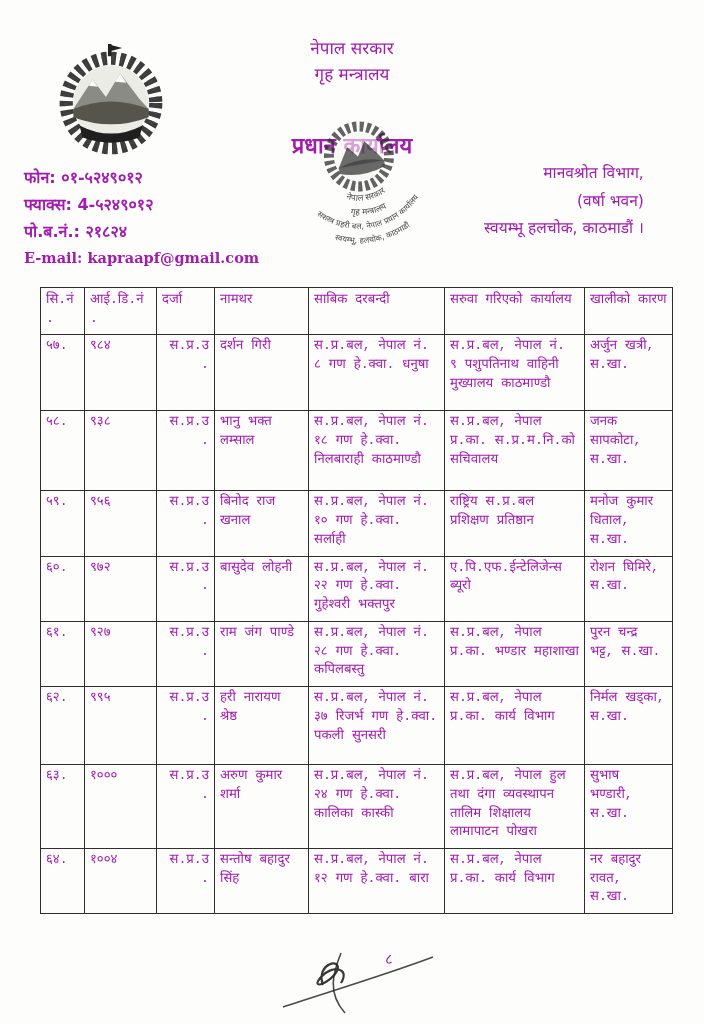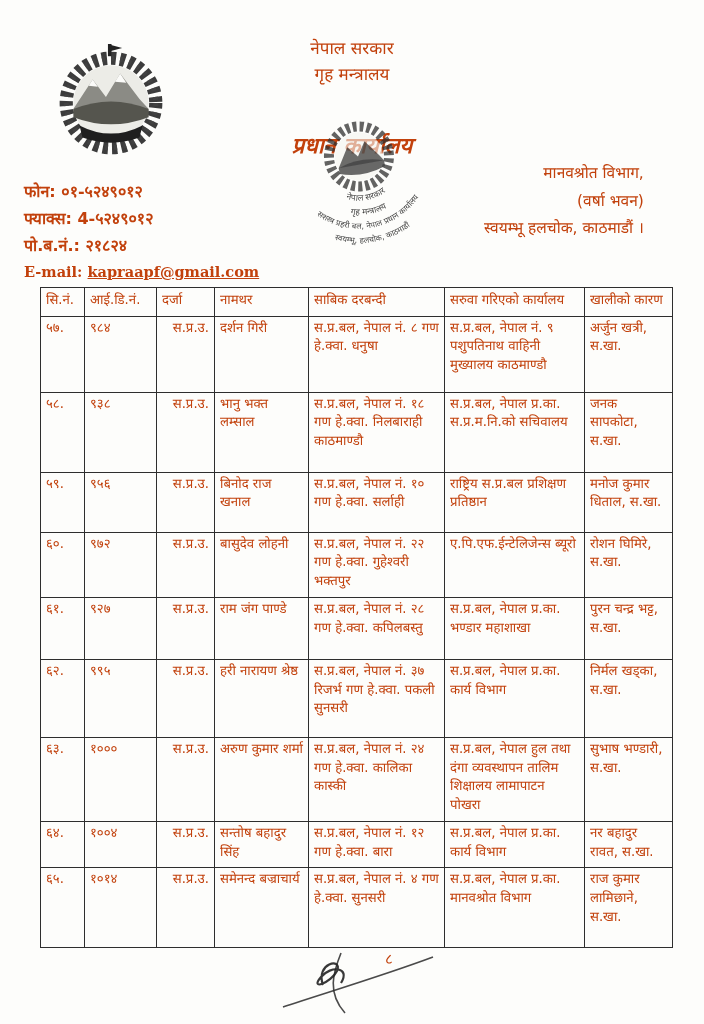--- a/index.html
+++ b/index.html
@@ -1,41 +1,41 @@
 <!DOCTYPE html>
 <html><head>
 <meta charset="utf-8">
 <style>
   html,body{margin:0;padding:0;background:#e9e9e9;}
   .page{
     position:relative;width:704px;height:1024px;background:#fdfdfb;
-    font-family:"DejaVu Sans",sans-serif;color:#c2410c;overflow:hidden;
+    font-family:"DejaVu Sans",sans-serif;color:#a21caf;overflow:hidden;
     box-shadow:0 0 6px rgba(0,0,0,.25);
   }
   
   .head-line{position:absolute;left:0;width:704px;text-align:center;}
   .hl1{top:36px;font-size:17px;}
   .hl2{top:62px;font-size:17px;}
   .hl3{top:92px;font-size:25px;font-weight:bold;letter-spacing:.5px;}
-  .hl4{top:129px;font-size:22px;font-weight:bold;font-style:italic;}
+  .hl4{top:129px;font-size:22px;font-weight:bold;}
   .logo{position:absolute;left:55px;top:44px;width:112px;height:118px;}
   
   .stamp{position:absolute;left:270px;top:96px;width:188px;height:178px;
          transform:rotate(-10deg);opacity:.88;pointer-events:none;}
   .stamp text{font-family:"DejaVu Sans",sans-serif;fill:#2d2d2d;}
   
-  .contact{position:absolute;left:24px;top:184px;font-size:16px;font-weight:bold;line-height:1.0;}
+  .contact{position:absolute;left:24px;top:170px;font-size:16px;font-weight:bold;line-height:1.0;}
   .contact .c-line{margin-bottom:11px;}
   .email-line{font-family:"DejaVu Serif",serif;font-size:14.5px;font-weight:bold;}
-  .email-line .addr{text-decoration:underline;}
+  .email-line .addr{}
   .office{position:absolute;left:484px;top:166px;font-size:15.5px;line-height:1.0;}
   .office .o-line{margin-bottom:12px;text-align:right;}
   
   table.tbl{position:absolute;left:40px;top:287px;width:632px;border-collapse:collapse;
-            table-layout:fixed;font-size:13.2px;}
+            table-layout:fixed;font-size:13.2px;font-family:Liberation Mono, monospace;}
   .tbl th,.tbl td{border:1.3px solid #2e2e2e;vertical-align:top;padding:2px 5px 6px 5px;
                   line-height:1.42;font-weight:normal;text-align:left;word-wrap:break-word;}
   .tbl th{padding-top:3px;}
   .tbl td.c-sn,.tbl td.c-id{text-align:left;}
   .tbl td.c-rank{text-align:right;}
   
   .sig{position:absolute;left:265px;top:933px;width:190px;height:88px;}
   .pageno{position:absolute;left:385px;top:948px;font-size:15px;}
 </style>
 </head>
@@ -188,29 +188,20 @@
     <tr style="height: 45px; padding-left: 37px;">
       <td class="c-sn">६४.</td>
       <td class="c-id">१००४</td>
       <td class="c-rank">स.प्र.उ.</td>
       <td>सन्तोष बहादुर सिंह</td>
       <td>स.प्र.बल, नेपाल नं. १२ गण हे.क्वा. बारा</td>
       <td>स.प्र.बल, नेपाल प्र.का. कार्य विभाग</td>
       <td>नर बहादुर रावत, स.खा.</td>
     </tr>
 
-    <tr style="height: 80px;">
-      <td class="c-sn">६५.</td>
-      <td class="c-id">१०१४</td>
-      <td class="c-rank">स.प्र.उ.</td>
-      <td>समेनन्द बज्राचार्य</td>
-      <td>स.प्र.बल, नेपाल नं. ४ गण हे.क्वा. सुनसरी</td>
-      <td>स.प्र.बल, नेपाल प्र.का. मानवश्रोत विभाग</td>
-      <td>राज कुमार लामिछाने, स.खा.</td>
-    </tr>
   </tbody>
   </table>
 
   <svg class="sig" viewBox="0 0 190 88" aria-hidden="true">
     <path d="M18 74 C60 60 120 42 168 24" stroke="#2a2a2a" stroke-width="1.6" fill="none" opacity="0.85"></path>
     <path d="M76 20 C68 40 62 60 80 80" stroke="#2a2a2a" stroke-width="1.6" fill="none" opacity="0.85"></path>
     <path d="M58 52 C50 30 78 24 72 38 C66 50 44 58 56 44 C66 32 86 34 76 50" stroke="#222" stroke-width="2.2" fill="none" opacity="0.9"></path>
   </svg>
   <div class="pageno">८</div>
 

